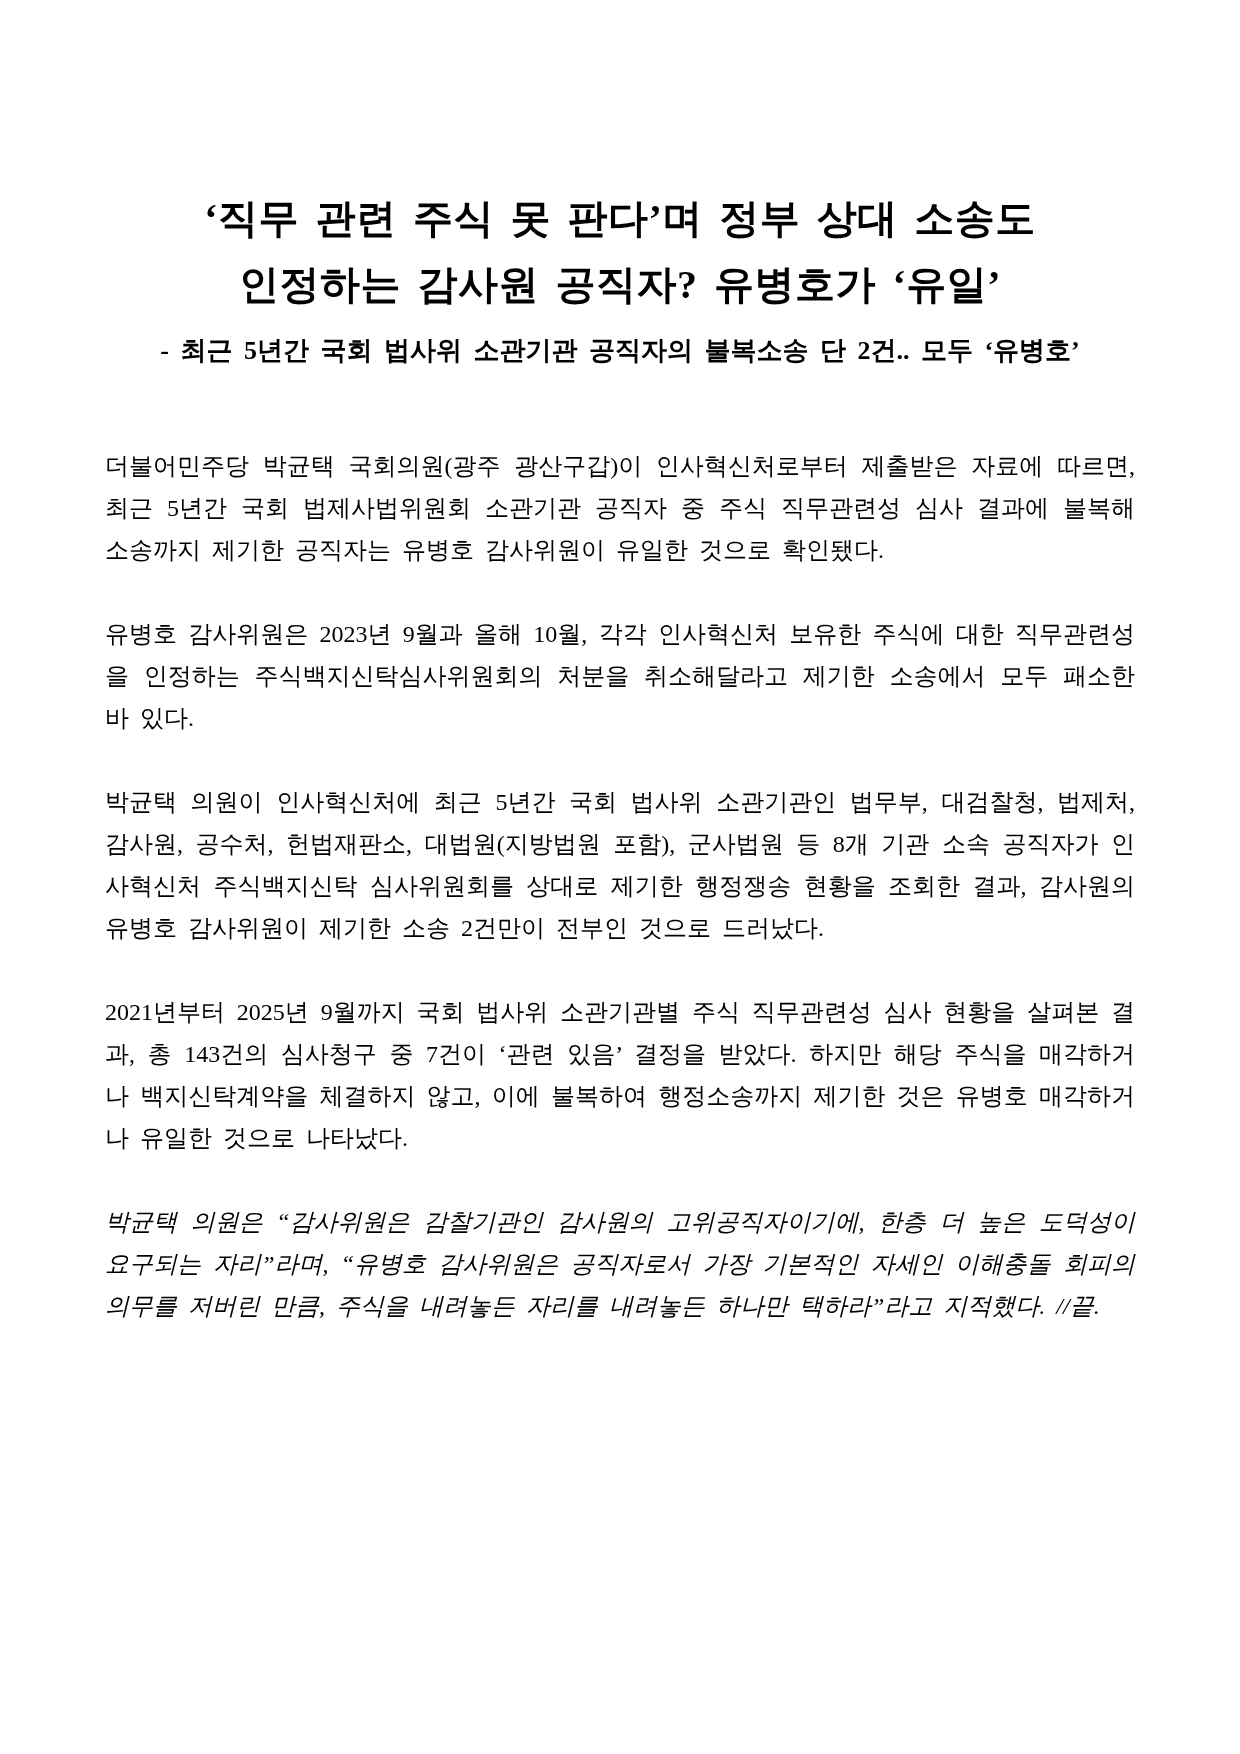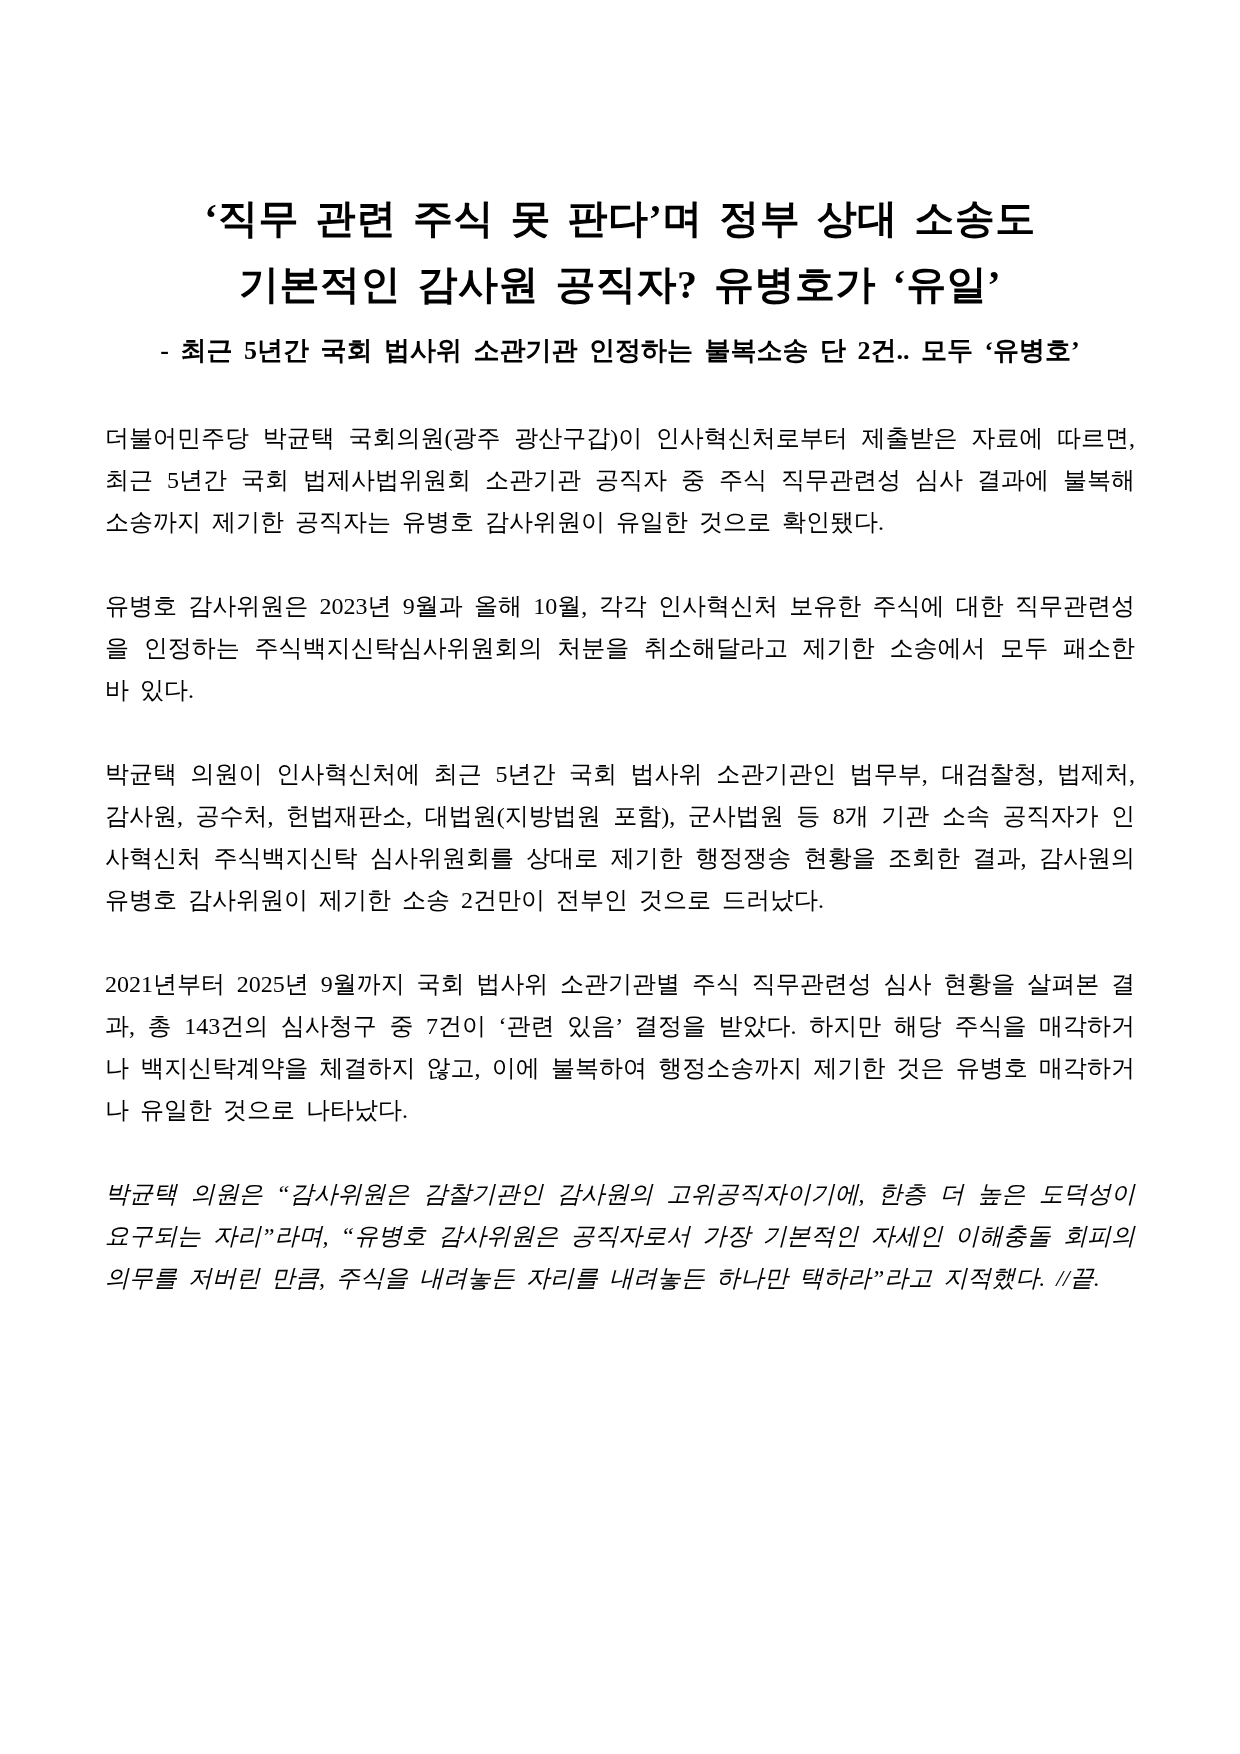--- a/index.html
+++ b/index.html
@@ -37,21 +37,21 @@
     font-size: 26px;
     font-weight: 700;
     line-height: 45px;
     word-spacing: 5px;
   }
   .subtitle-line {
     display: block;
   }
   .doc-body {
     display: block;
-    margin-top: 44px;
+    margin-top: 72px;
   }
   .body-paragraph {
     margin: 0 0 42px 0;
     font-size: 24px;
     font-weight: 400;
     line-height: 42px;
     text-align: justify;
     text-justify: inter-word;
     word-spacing: 5px;
   }
@@ -61,25 +61,25 @@
   }
 </style>
 </head>
 <body>
 
 <div class="page">
 
   <header>
     <h1 class="doc-title">
       <span class="title-line">‘직무 관련 주식 못 판다’며 정부 상대 소송도</span>
-      <span class="title-line">기본적인 감사원 공직자? 유병호가 ‘유일’</span>
+      <span class="title-line">인정하는 감사원 공직자? 유병호가 ‘유일’</span>
     </h1>
 
     <div class="subtitles">
-      <span class="subtitle-line">- 최근 5년간 국회 법사위 소관기관 인정하는 불복소송 단 2건.. 모두 ‘유병호’</span>
+      <span class="subtitle-line">- 최근 5년간 국회 법사위 소관기관 공직자의 불복소송 단 2건.. 모두 ‘유병호’</span>
     </div>
   </header>
 
   <main class="doc-body">
     <p class="body-paragraph">더불어민주당 박균택 국회의원(광주 광산구갑)이 인사혁신처로부터 제출받은 자료에 따르면, 최근 5년간 국회 법제사법위원회 소관기관 공직자 중 주식 직무관련성 심사 결과에 불복해 소송까지 제기한 공직자는 유병호 감사위원이 유일한 것으로 확인됐다.</p>
     <p class="body-paragraph">유병호 감사위원은 2023년 9월과 올해 10월, 각각 인사혁신처 보유한 주식에 대한 직무관련성을 인정하는 주식백지신탁심사위원회의 처분을 취소해달라고 제기한 소송에서 모두 패소한 바 있다.</p>
     <p class="body-paragraph">박균택 의원이 인사혁신처에 최근 5년간 국회 법사위 소관기관인 법무부, 대검찰청, 법제처, 감사원, 공수처, 헌법재판소, 대법원(지방법원 포함), 군사법원 등 8개 기관 소속 공직자가 인사혁신처 주식백지신탁 심사위원회를 상대로 제기한 행정쟁송 현황을 조회한 결과, 감사원의 유병호 감사위원이 제기한 소송 2건만이 전부인 것으로 드러났다.</p>
     <p class="body-paragraph">2021년부터 2025년 9월까지 국회 법사위 소관기관별 주식 직무관련성 심사 현황을 살펴본 결과, 총 143건의 심사청구 중 7건이 ‘관련 있음’ 결정을 받았다. 하지만 해당 주식을 매각하거나 백지신탁계약을 체결하지 않고, 이에 불복하여 행정소송까지 제기한 것은 유병호 매각하거나 유일한 것으로 나타났다.</p>
     <p class="body-paragraph">박균택 의원은 “감사위원은 감찰기관인 감사원의 고위공직자이기에, 한층 더 높은 도덕성이 요구되는 자리”라며, “유병호 감사위원은 공직자로서 가장 기본적인 자세인 이해충돌 회피의 의무를 저버린 만큼, 주식을 내려놓든 자리를 내려놓든 하나만 택하라”라고 지적했다. //끝.</p>
   </main>

